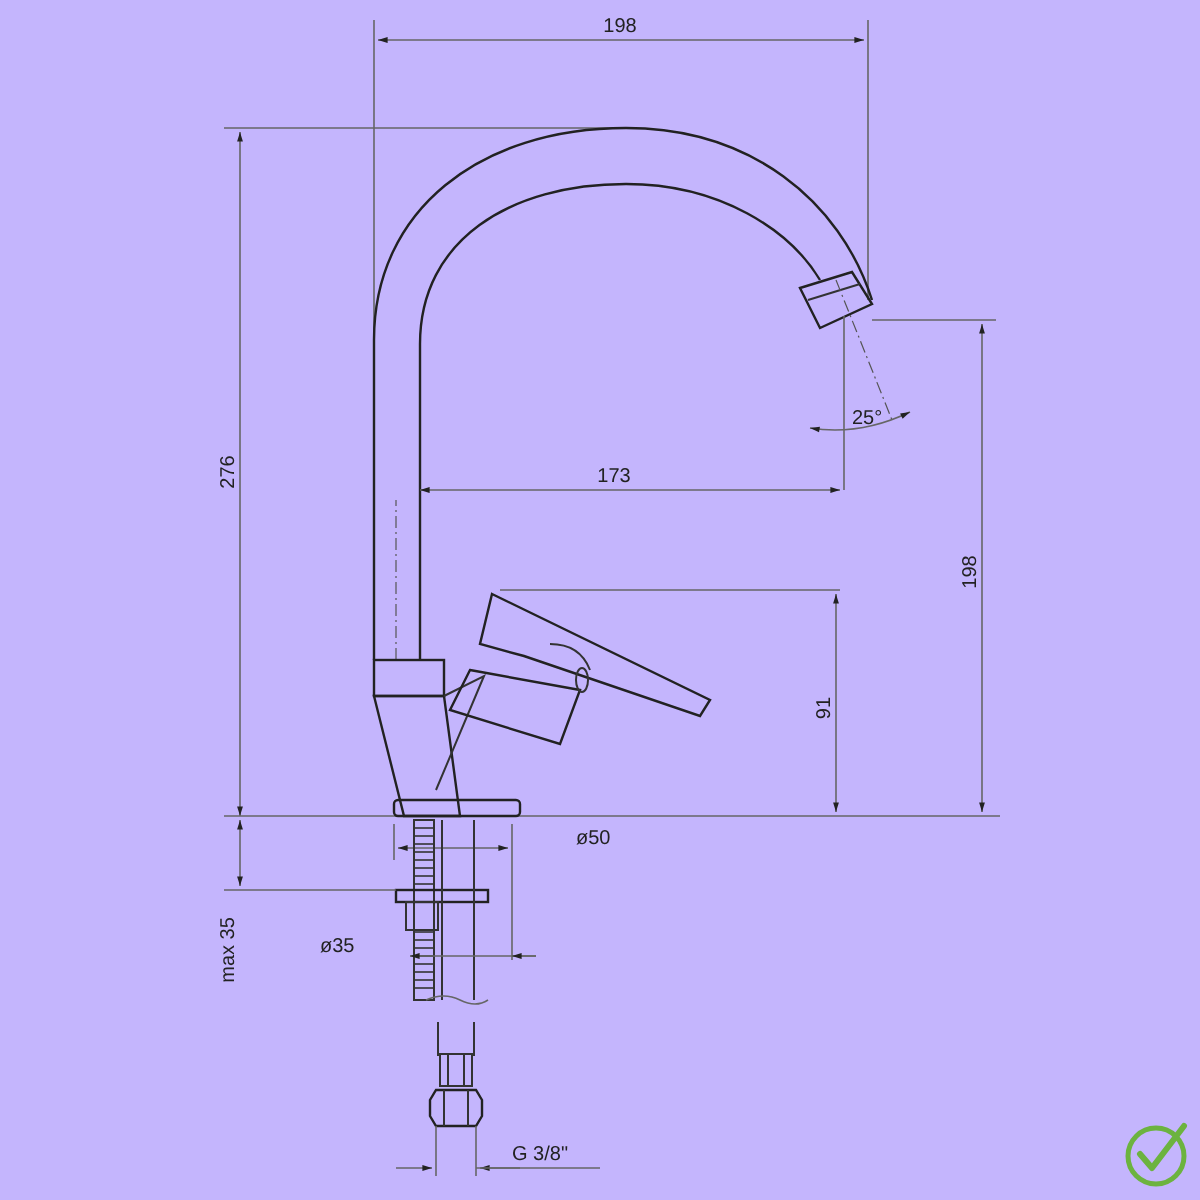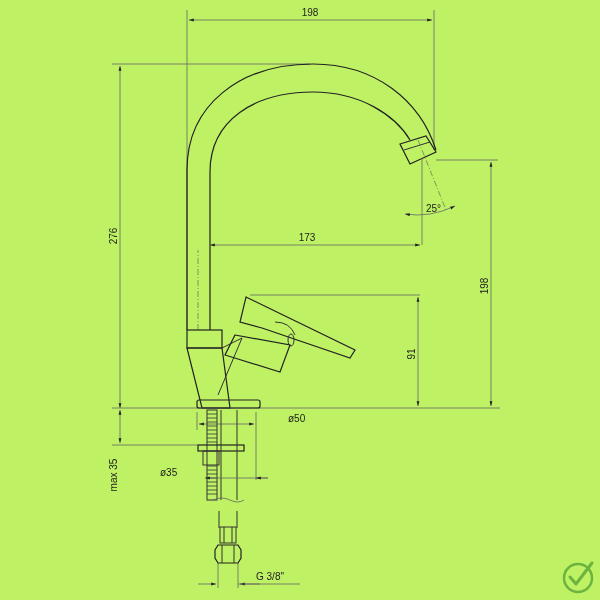--- a/index.html
+++ b/index.html
@@ -1,16 +1,16 @@
 <!DOCTYPE html>
 <html><head>
 <meta charset="utf-8">
 <style>
   html, body { margin:0; padding:0; background:#ffffff; }
-  #canvas { position:relative; width:600px; height:600px; overflow:hidden; background:#bef264; }
+  #canvas { position:relative; width:600px; height:600px; overflow:hidden; background:#c4b5fd; }
   svg { position:absolute; left:0; top:0; }
   .dim-text { font-family:"Liberation Sans", sans-serif; font-size:10px; fill:#222; }
   .ln { stroke:#333; stroke-width:1; fill:none; }
   .ln2 { stroke:#222; stroke-width:1.2; fill:none; }
   .thin { stroke:#666; stroke-width:0.8; fill:none; }
   .center { stroke:#555; stroke-width:0.6; stroke-dasharray:6 2 1 2; fill:none; }
   .arrow { fill:#222; }
 </style>
 </head>
 <body>

